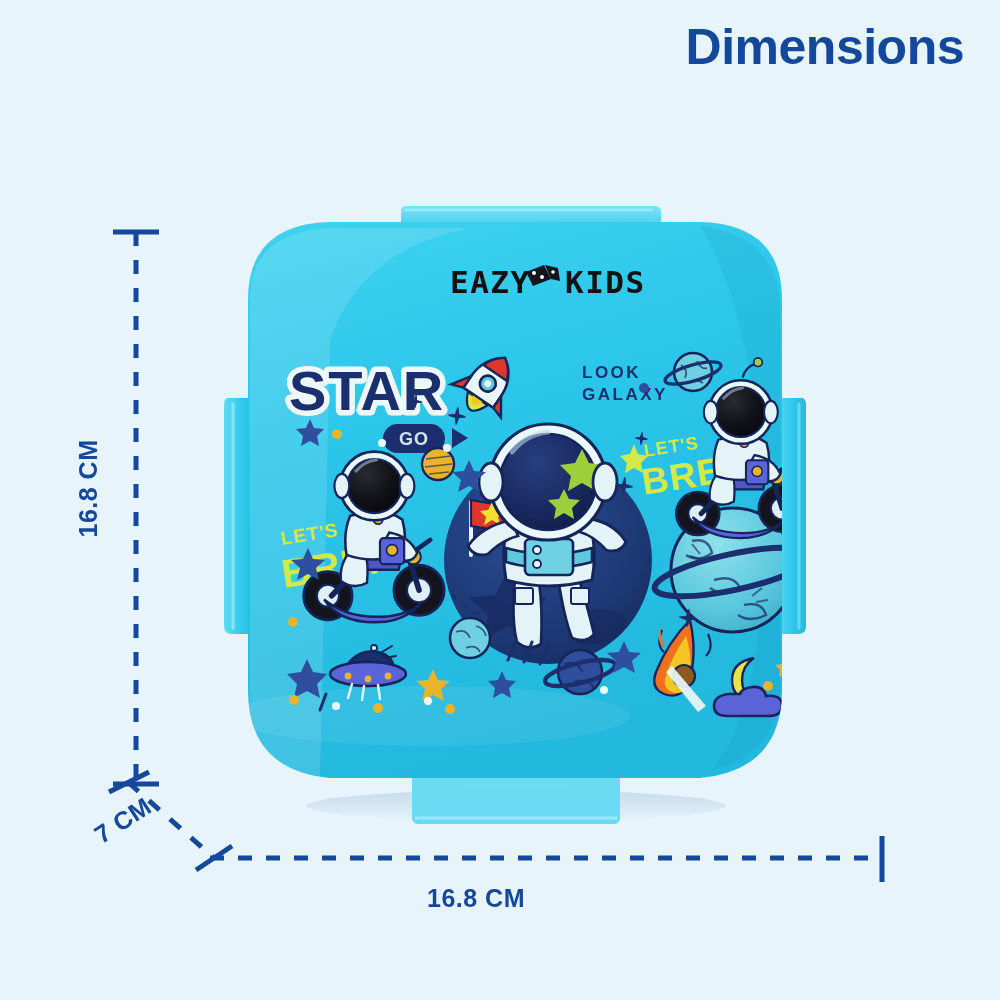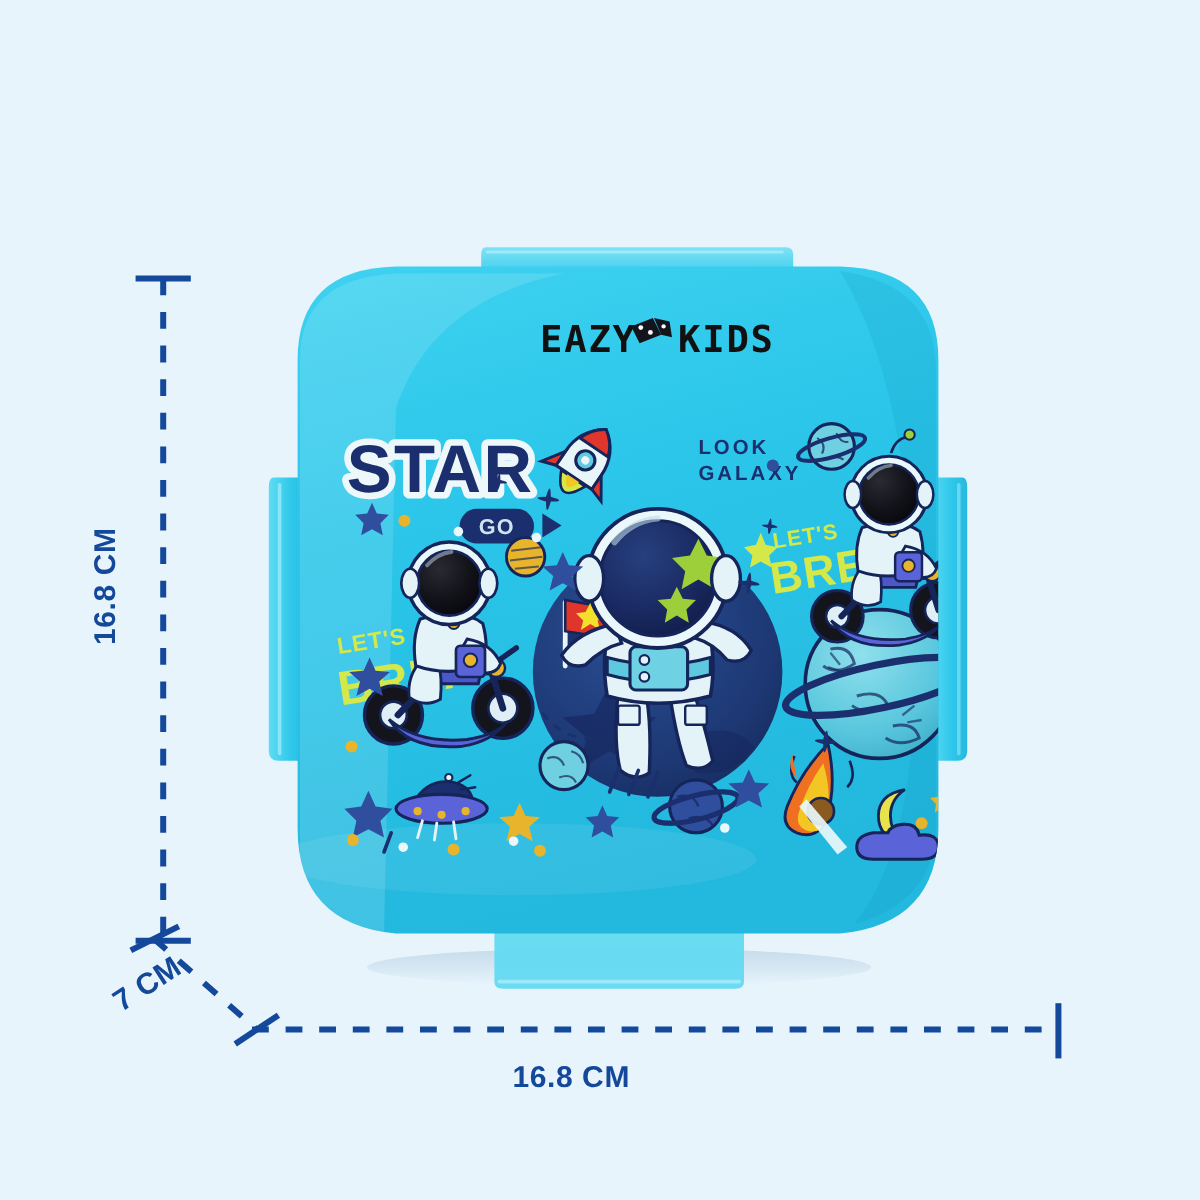--- a/index.html
+++ b/index.html
@@ -66,20 +66,21 @@
     width: 1000px;
     height: 1000px;
     overflow: visible;
   }
 </style>
 </head>
 <body>
 
 <div id="stage">
 
+  <div id="page-title">Dimensions</div>
 
   <svg class="layer" viewBox="0 0 1000 1000">
     <defs>
       <linearGradient id="bodyGrad" x1="0" y1="0" x2="0.25" y2="1">
         <stop offset="0%" stop-color="#3fd2f0"></stop>
         <stop offset="40%" stop-color="#2bc6ea"></stop>
         <stop offset="100%" stop-color="#23b8de"></stop>
       </linearGradient>
       <linearGradient id="clipGrad" x1="0" y1="0" x2="1" y2="0">
         <stop offset="0%" stop-color="#5fdcf3"></stop>

